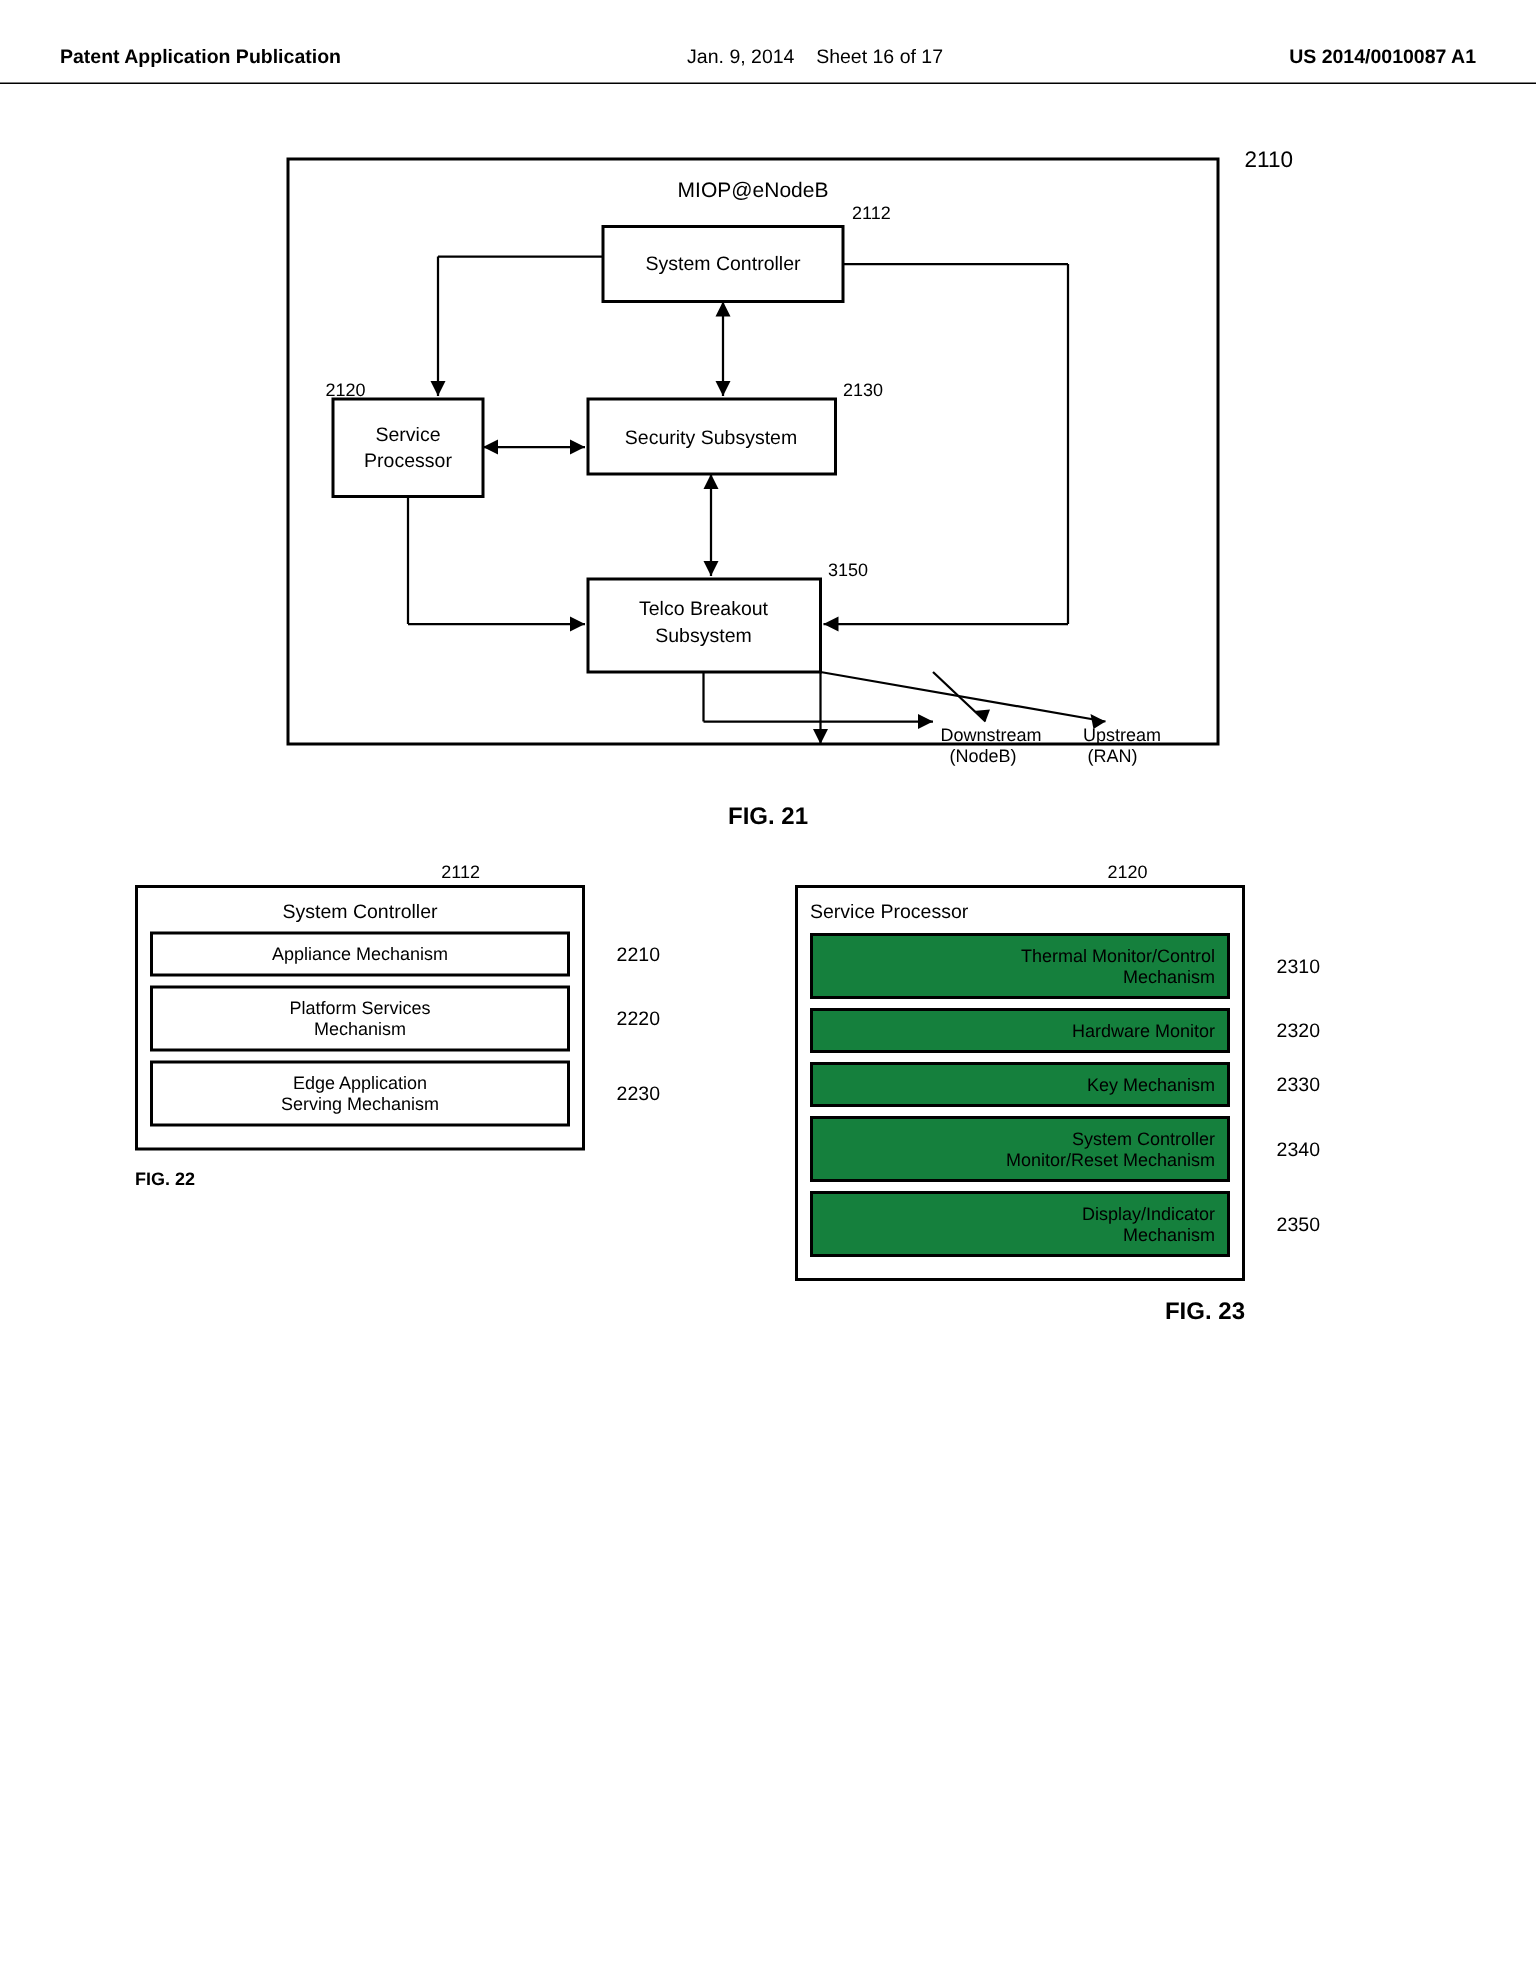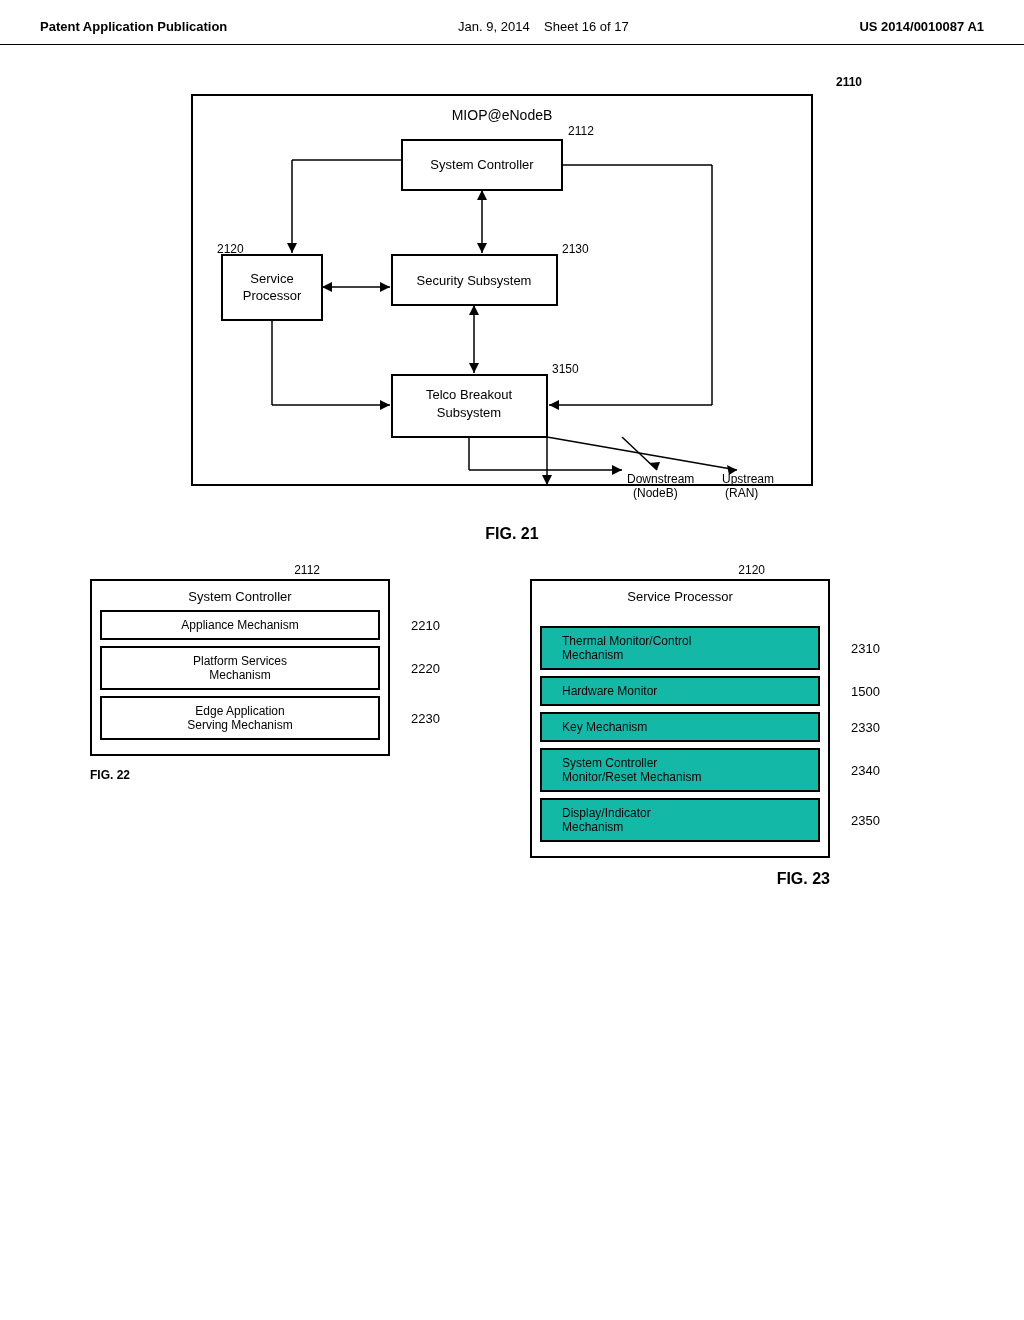--- a/index.html
+++ b/index.html
@@ -10,21 +10,21 @@
       min-height: 1320px;
       position: relative;
       color: #000;
     }
 
     
     .header {
       display: flex;
       justify-content: space-between;
       align-items: center;
-      padding: 19px 40px 10px 40px;
+      padding: 30px 40px 10px 40px;
       border-bottom: 1px solid #000;
       font-size: 13px;
     }
     .header-left { font-weight: bold; }
     .header-center { text-align: center; }
     .header-right { font-weight: bold; }
 
     
     .content {
       padding: 20px 60px 20px 60px;
@@ -84,30 +84,29 @@
     }
     .fig23-outer {
       border: 2px solid #000;
       padding: 8px;
       width: 100%;
       position: relative;
     }
     .fig23-title-row {
       font-size: 13px;
       font-weight: normal;
-      text-align: center;
-      margin-bottom: 22px;
+      margin-bottom: 7px;
     }
     .fig23-item {
       border: 2px solid #000;
-      padding: 6px 20px;
+      padding: 6px 8px;
       margin-bottom: 6px;
       font-size: 12px;
-      text-align: left;
-      background: #14b8a6;
+      text-align: right;
+      background: #15803d;
       position: relative;
     }
     .fig23-item:last-child { margin-bottom: 0; }
     .fig23-caption {
       font-size: 16px;
       font-weight: bold;
       text-align: right;
       margin-top: 12px;
     }
 
@@ -131,21 +130,21 @@
     <span>Sheet 16 of 17</span>
   </div>
   <div class="header-right">US 2014/0010087 A1</div>
 </div>
 
 <div class="content">
 
   <div class="fig21-svg-wrapper">
     <div style="position:relative; width:700px; margin:0 auto;">
 
-      <div style="position:absolute; right:0; top:0; font-size:12px;font-weight:bold;">2110</div>
+      <div style="position:absolute; right:0; top:12px; font-size:15px;">2110</div>
 
       <svg width="700" height="450" style="display:block; margin-top:10px;">
 
         <rect x="30" y="20" width="620" height="390" fill="none" stroke="#000" stroke-width="2"></rect>
 
         <text x="340" y="45" text-anchor="middle" font-size="14" font-family="Arial">MIOP@eNodeB</text>
 
         <rect x="240" y="65" width="160" height="50" fill="none" stroke="#000" stroke-width="2"></rect>
         <text x="320" y="94" text-anchor="middle" font-size="13" font-family="Arial">System Controller</text>
 
@@ -271,21 +270,21 @@
             </div>
             <div class="side-label">
               <span>2310</span>
             </div>
           </div>
           <div style="position:relative;">
             <div class="fig23-item">
               <span>Hardware Monitor</span>
             </div>
             <div class="side-label">
-              <span>1500</span>
+              <span>2320</span>
             </div>
           </div>
           <div style="position:relative;">
             <div class="fig23-item">
               <span>Key Mechanism</span>
             </div>
             <div class="side-label">
               <span>2330</span>
             </div>
           </div>

